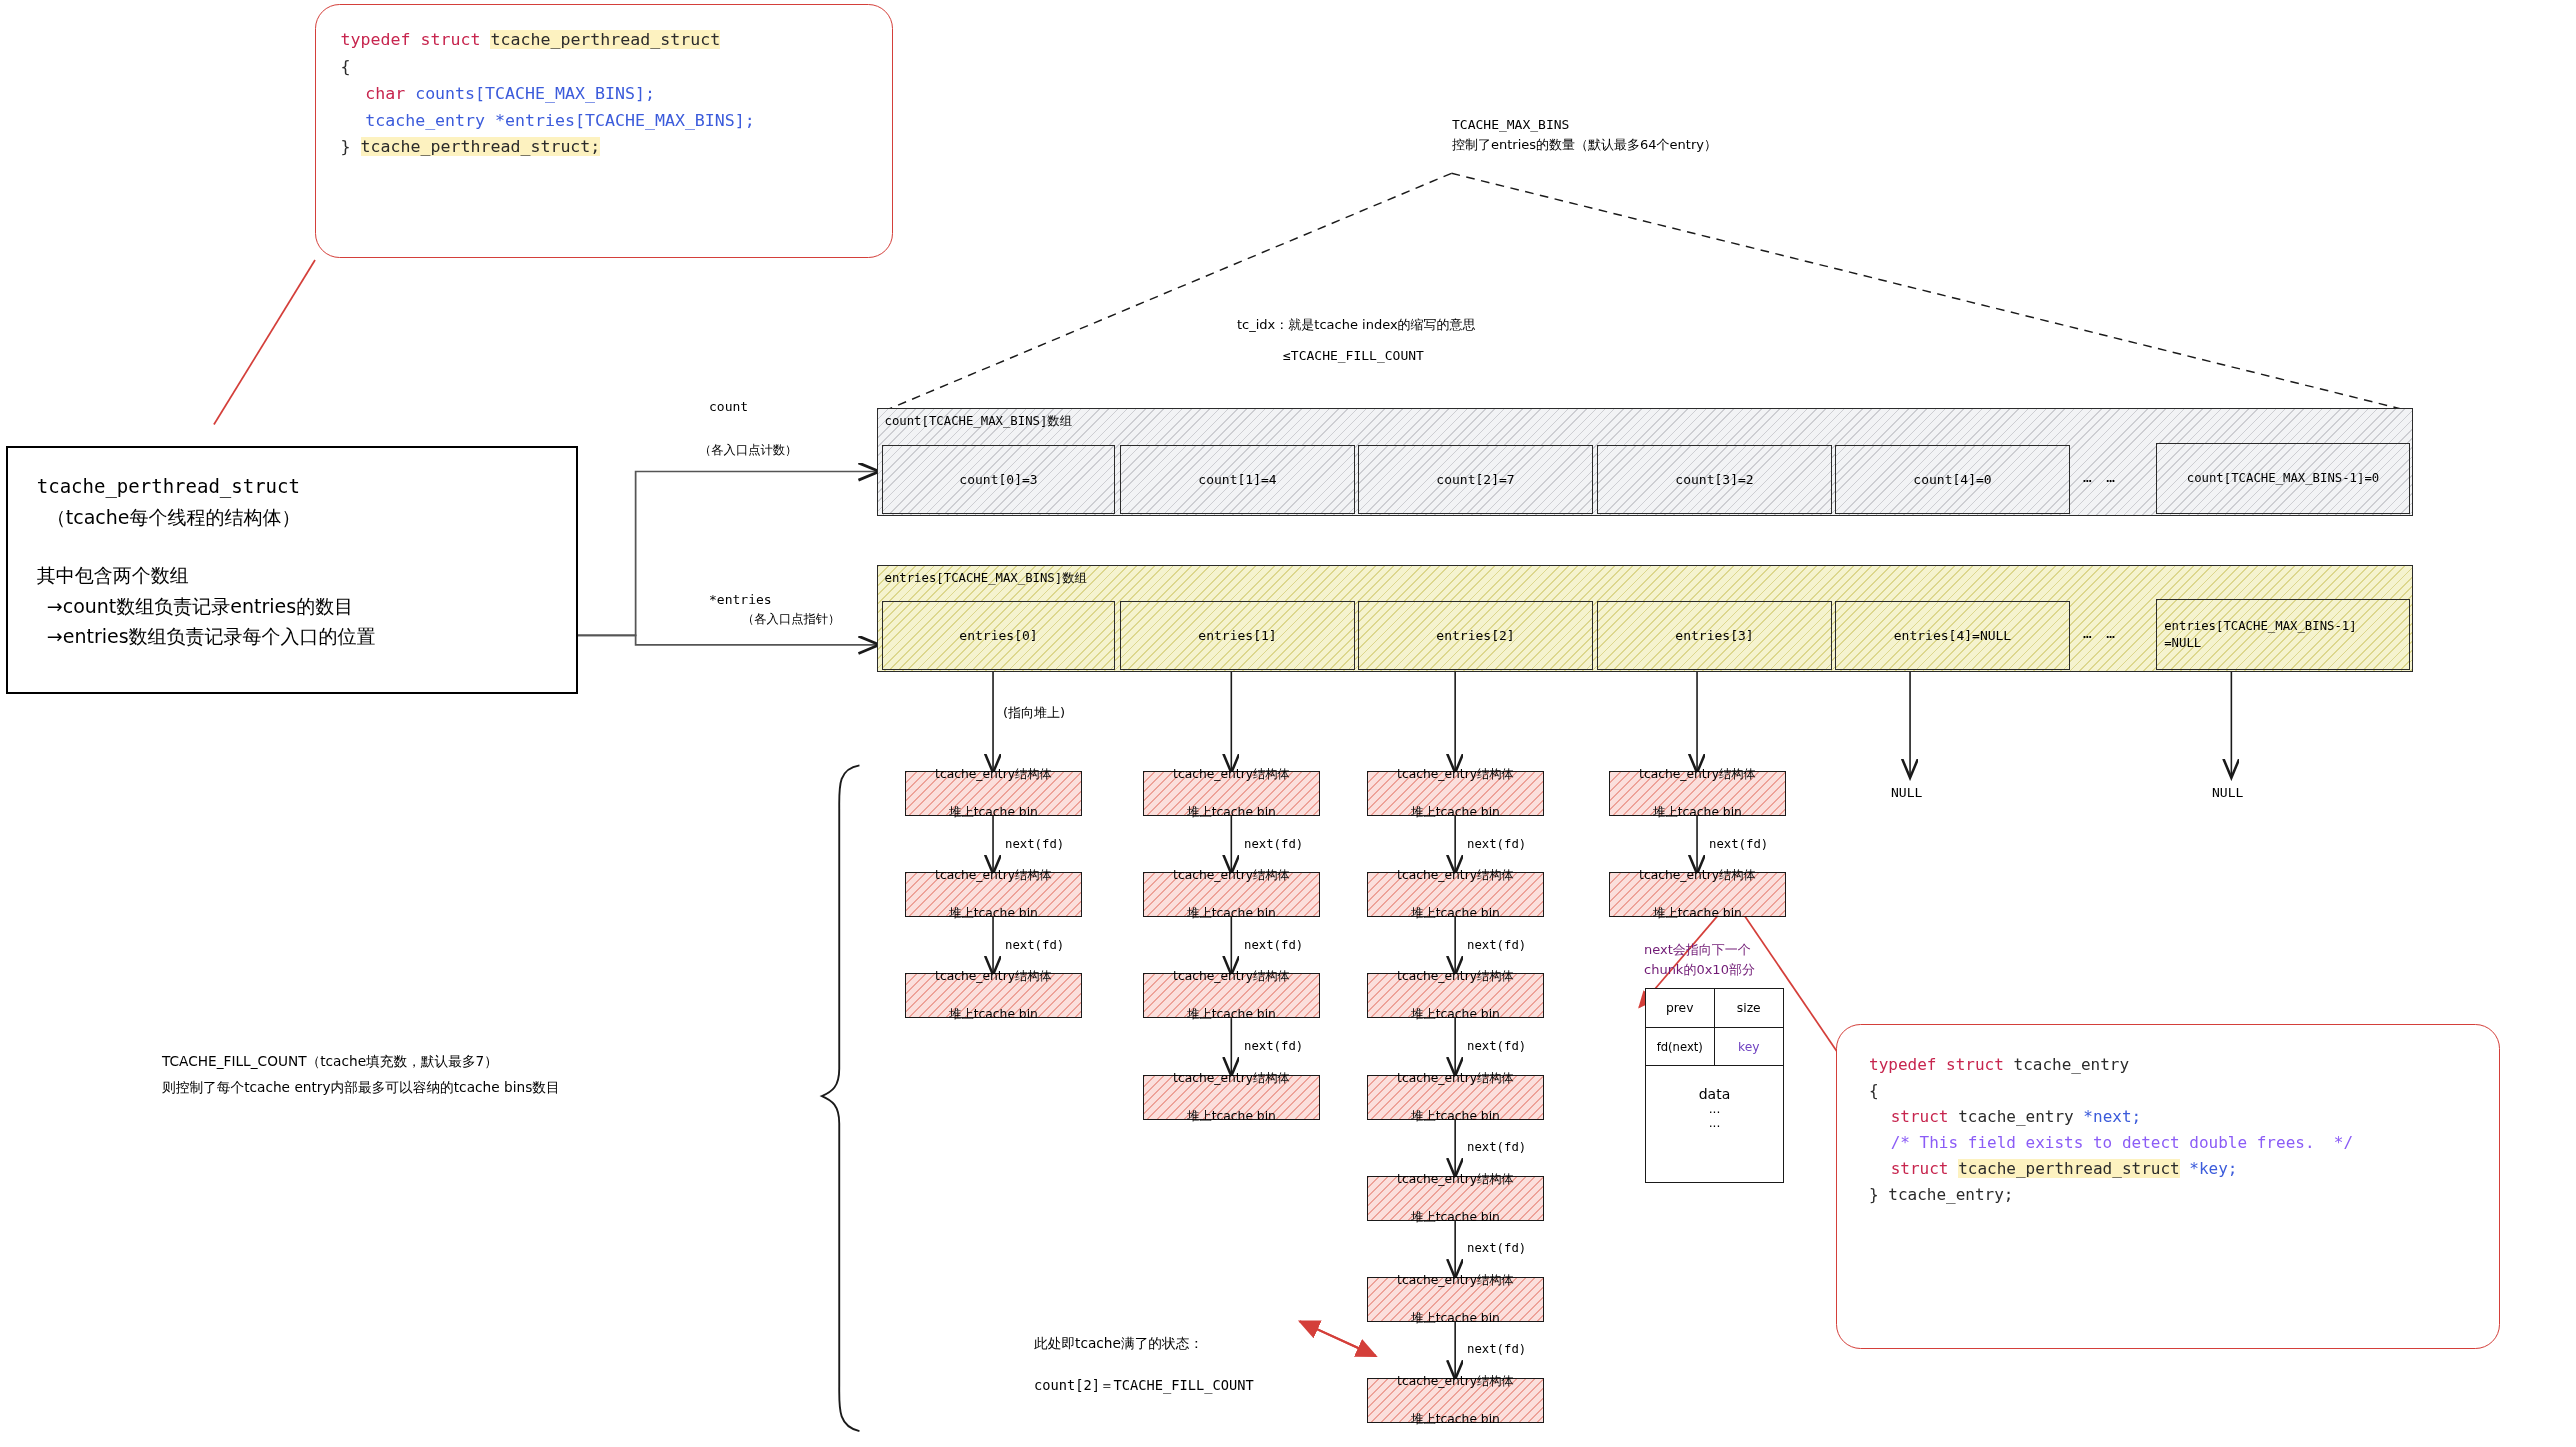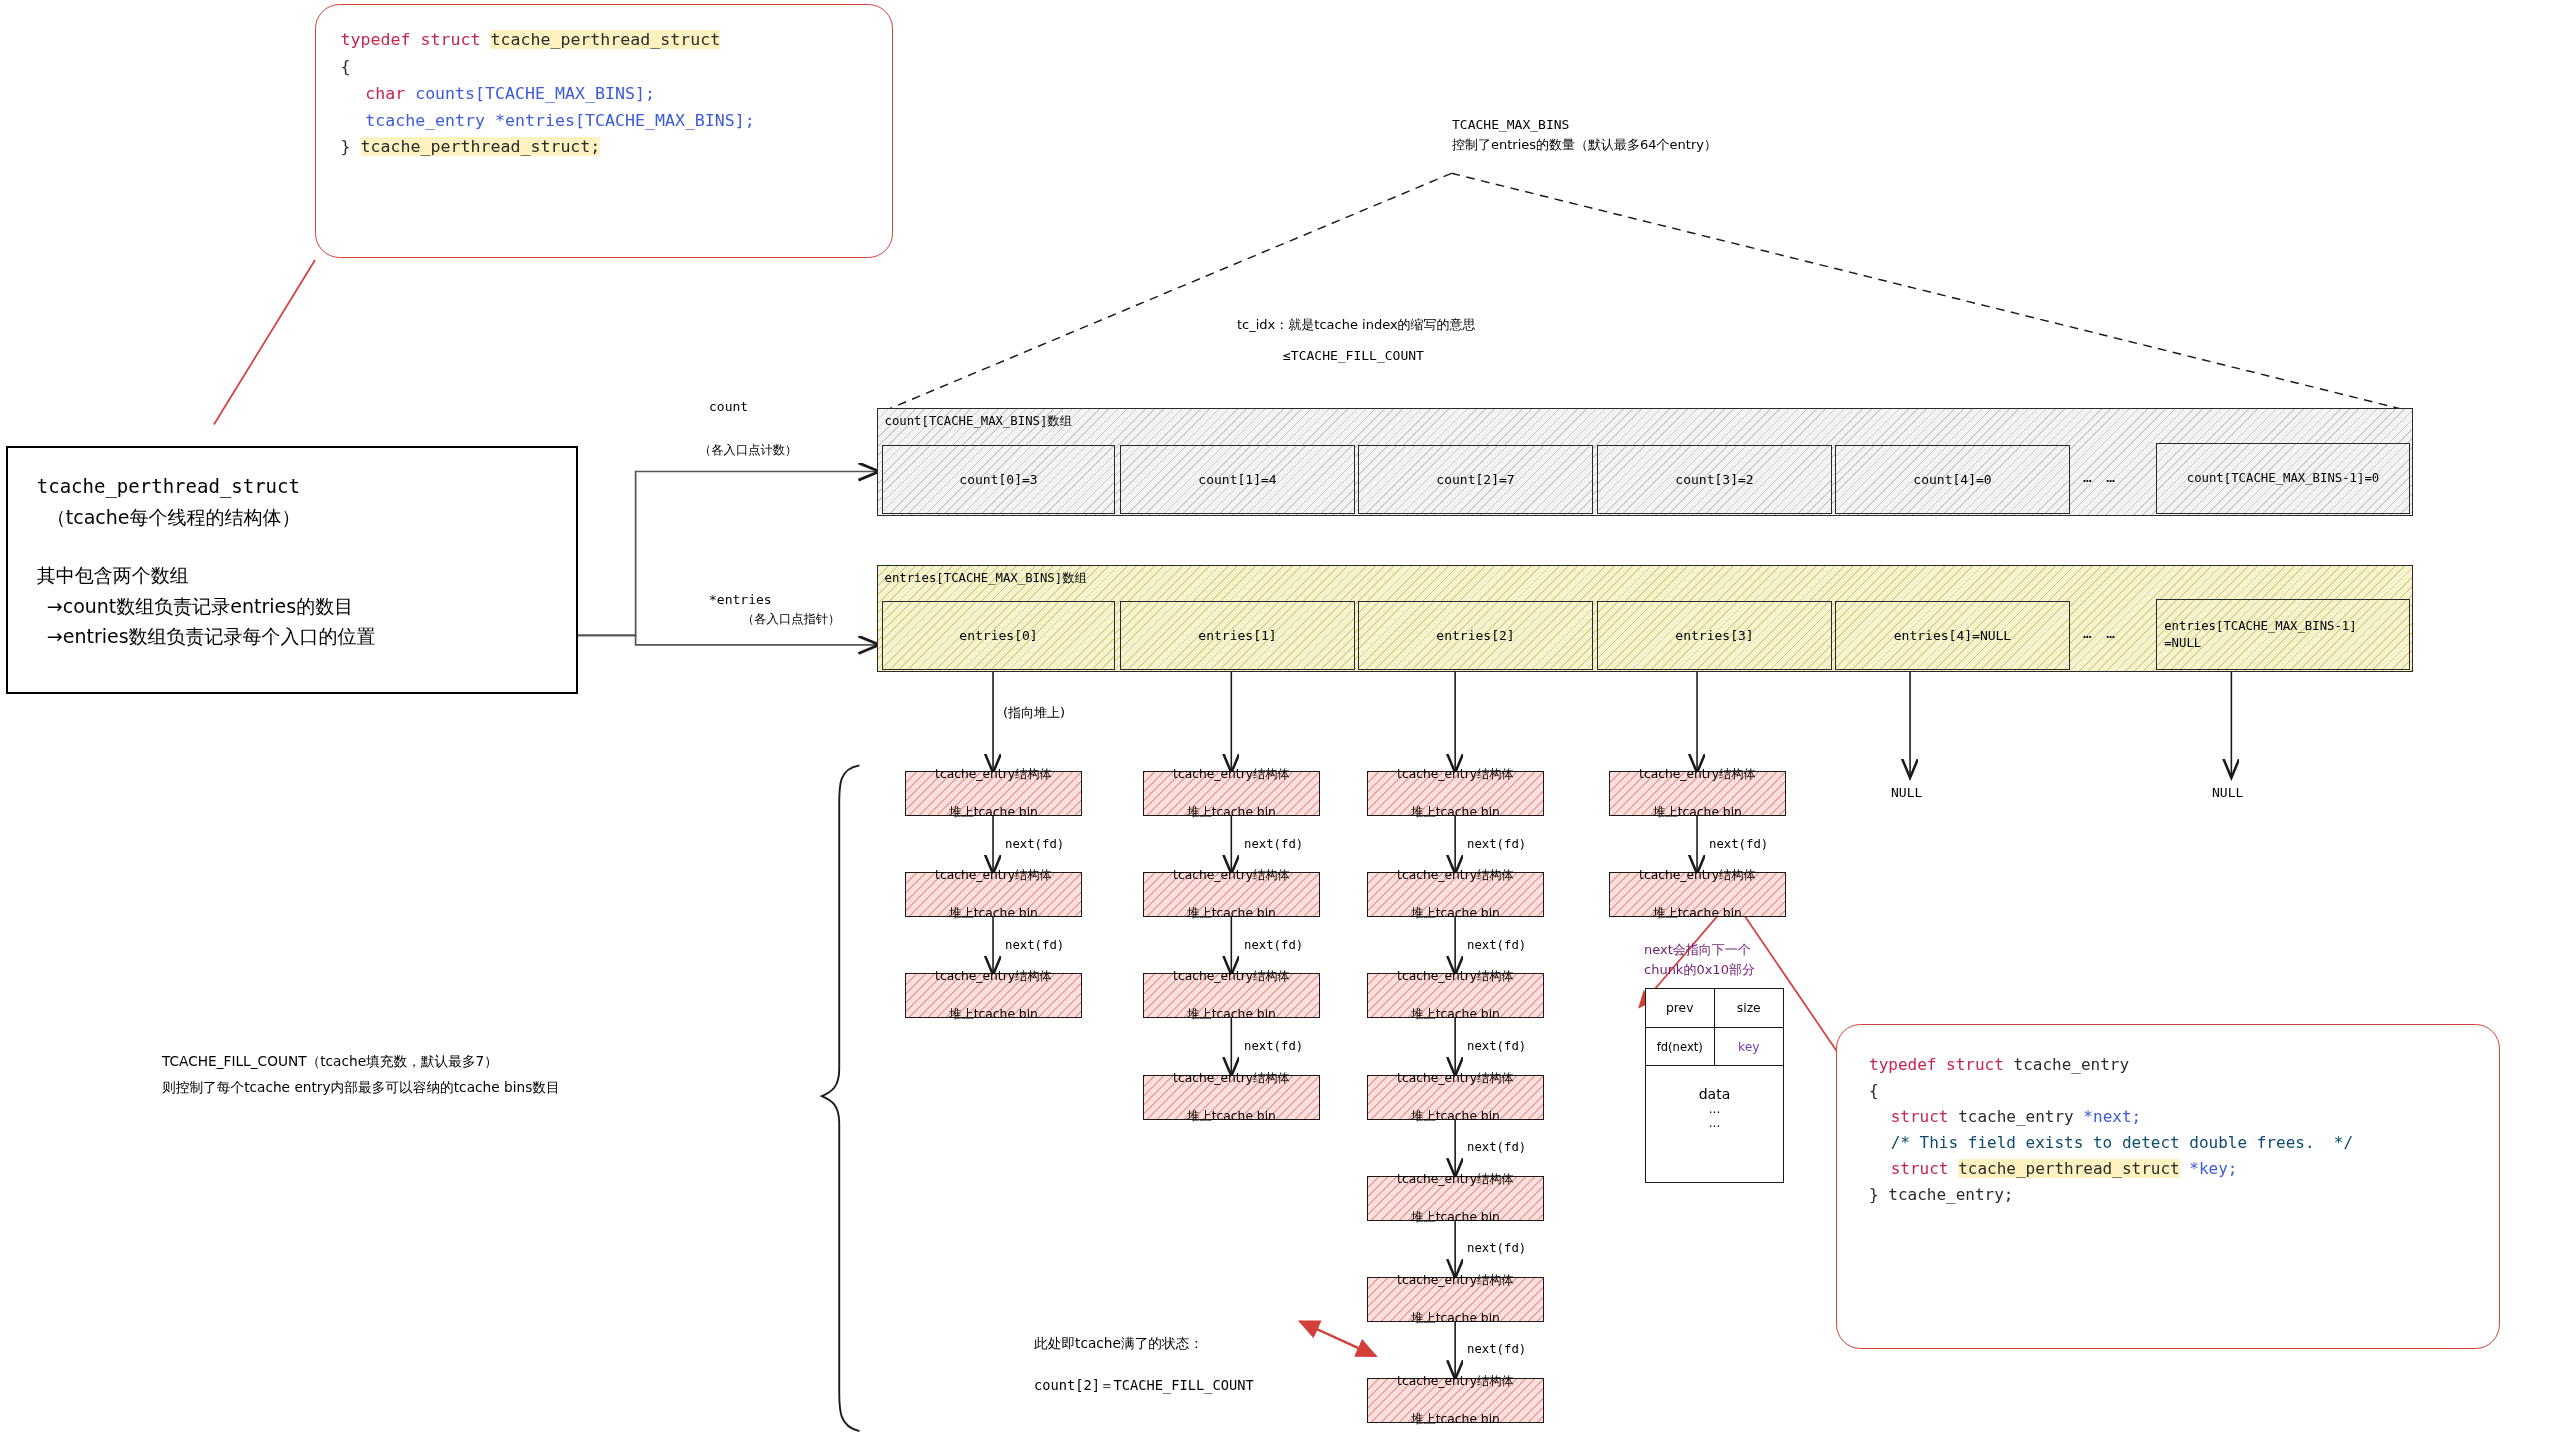--- a/index.html
+++ b/index.html
@@ -33,21 +33,21 @@
   
   .code-box{
     border:1.8px solid #d43f3a;border-radius:24.6px;background:#fff;
     font-family:"DejaVu Sans Mono","Liberation Mono",monospace;
     box-sizing:border-box;
   }
   .code-line{white-space:pre;line-height:1.62;}
   .kw{color:#c7254e;}
   .id{color:#2b2b2b;}
   .var{color:#3b5bdb;}
-  .cm{color:#0c4a6e;}
+  .cm{color:#8b5cf6;}
   .hl{background:#fdf2c0;}
 
   
   .plain-box{border:2.2px solid #000;background:#fff;box-sizing:border-box;}
 
   
   .arr-wrap{box-sizing:border-box;border:1.4px solid #2b2b2b;position:absolute;}
   .arr-title{
     position:absolute;left:6.5px;top:3.6px;font-size:12.3px;
     font-family:"DejaVu Sans Mono","Liberation Mono",monospace;

